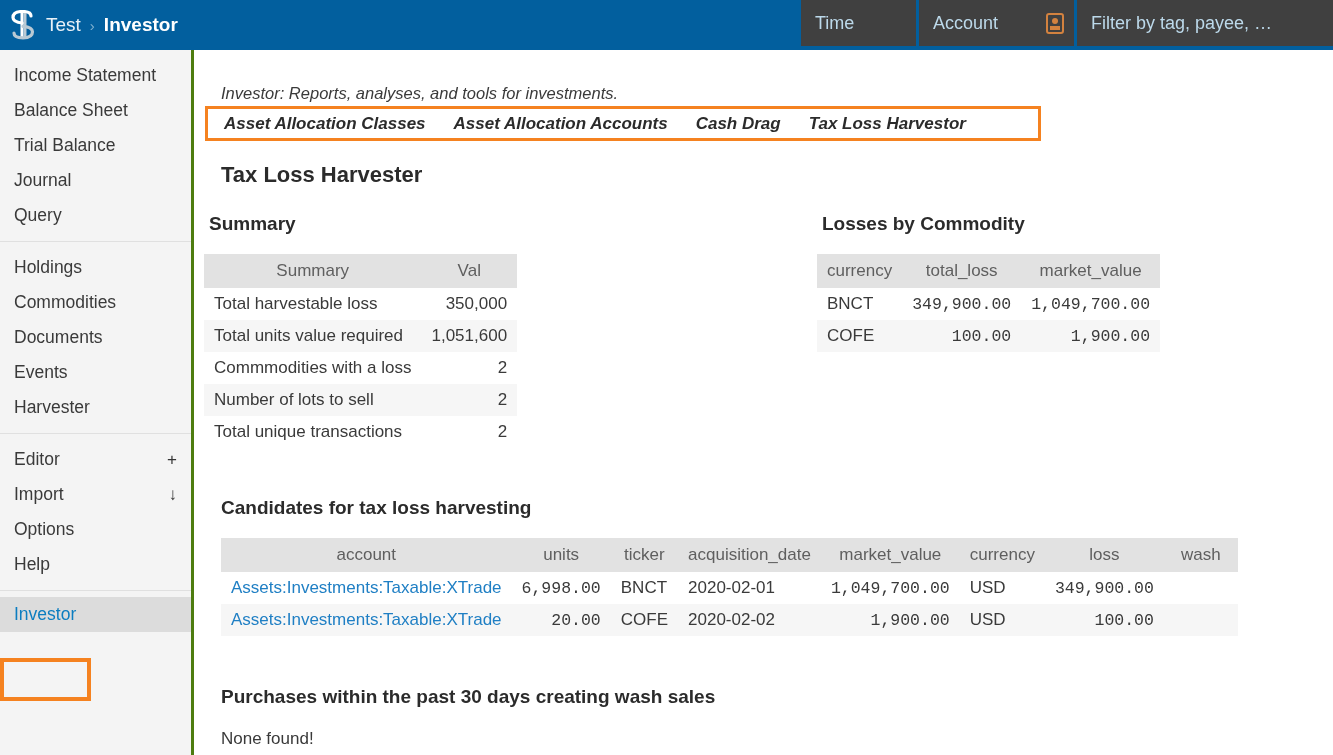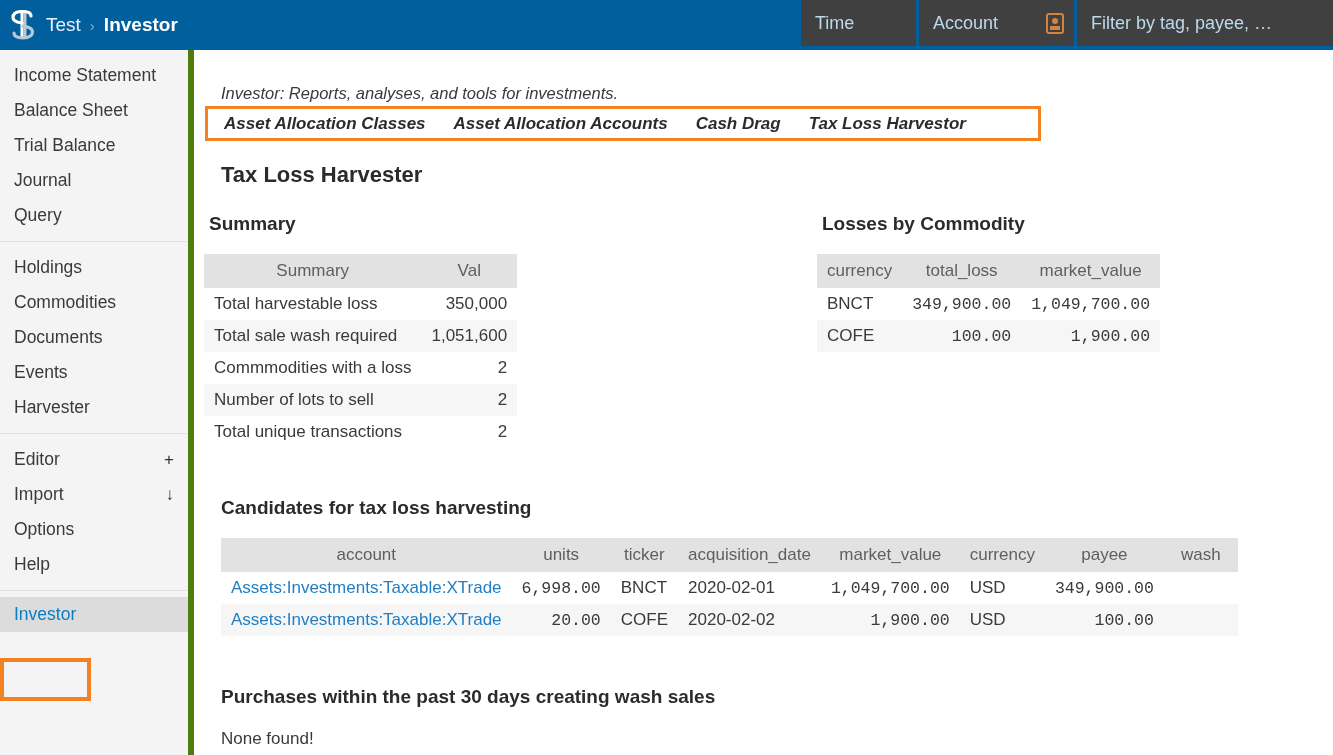--- a/index.html
+++ b/index.html
@@ -68,21 +68,21 @@
     content: ""; position: absolute;
     left: 2px; top: 11px; width: 10px; height: 4px;
     background: #d3823f;
   }
 
   
   #sidebar {
     position: absolute; left: 0; top: 50px;
     width: 194px; height: 705px;
     background: #f4f4f4;
-    border-right: 6px solid #4d7c0f;
+    border-right: 3px solid #4d7c0f;
   }
   .nav-group { padding: 8px 0; }
   .nav-sep { height: 1px; background: #e0e0e0; margin: 0; }
   .nav-item {
     height: 35px;
     display: flex; align-items: center;
     padding: 0 14px;
     font-size: 17.5px;
     color: #3a3a3a;
     cursor: pointer;
@@ -303,21 +303,21 @@
         <th>Summary</th>
         <th>Val</th>
       </tr>
     </thead>
     <tbody>
       <tr>
         <td>Total harvestable loss</td>
         <td>350,000</td>
       </tr>
       <tr>
-        <td>Total sale wash required</td>
+        <td>Total units value required</td>
         <td>1,051,600</td>
       </tr>
       <tr>
         <td>Commmodities with a loss</td>
         <td>2</td>
       </tr>
       <tr>
         <td>Number of lots to sell</td>
         <td>2</td>
       </tr>
@@ -354,21 +354,21 @@
   <div class="sec-head" id="head-cands">Candidates for tax loss harvesting</div>
   <table class="tbl" id="tbl-cands">
     <thead>
       <tr>
         <th class="h-account">account</th>
         <th class="ctr">units</th>
         <th class="ctr">ticker</th>
         <th class="ctr">acquisition_date</th>
         <th class="ctr">market_value</th>
         <th class="ctr">currency</th>
-        <th class="ctr">payee</th>
+        <th class="ctr">loss</th>
         <th class="ctr h-wash">wash</th>
       </tr>
     </thead>
     <tbody>
       <tr>
         <td class="acctlink">Assets:Investments:Taxable:XTrade</td>
         <td class="mono num">6,998.00</td>
         <td class="lft">BNCT</td>
         <td class="lft">2020-02-01</td>
         <td class="mono num">1,049,700.00</td>

